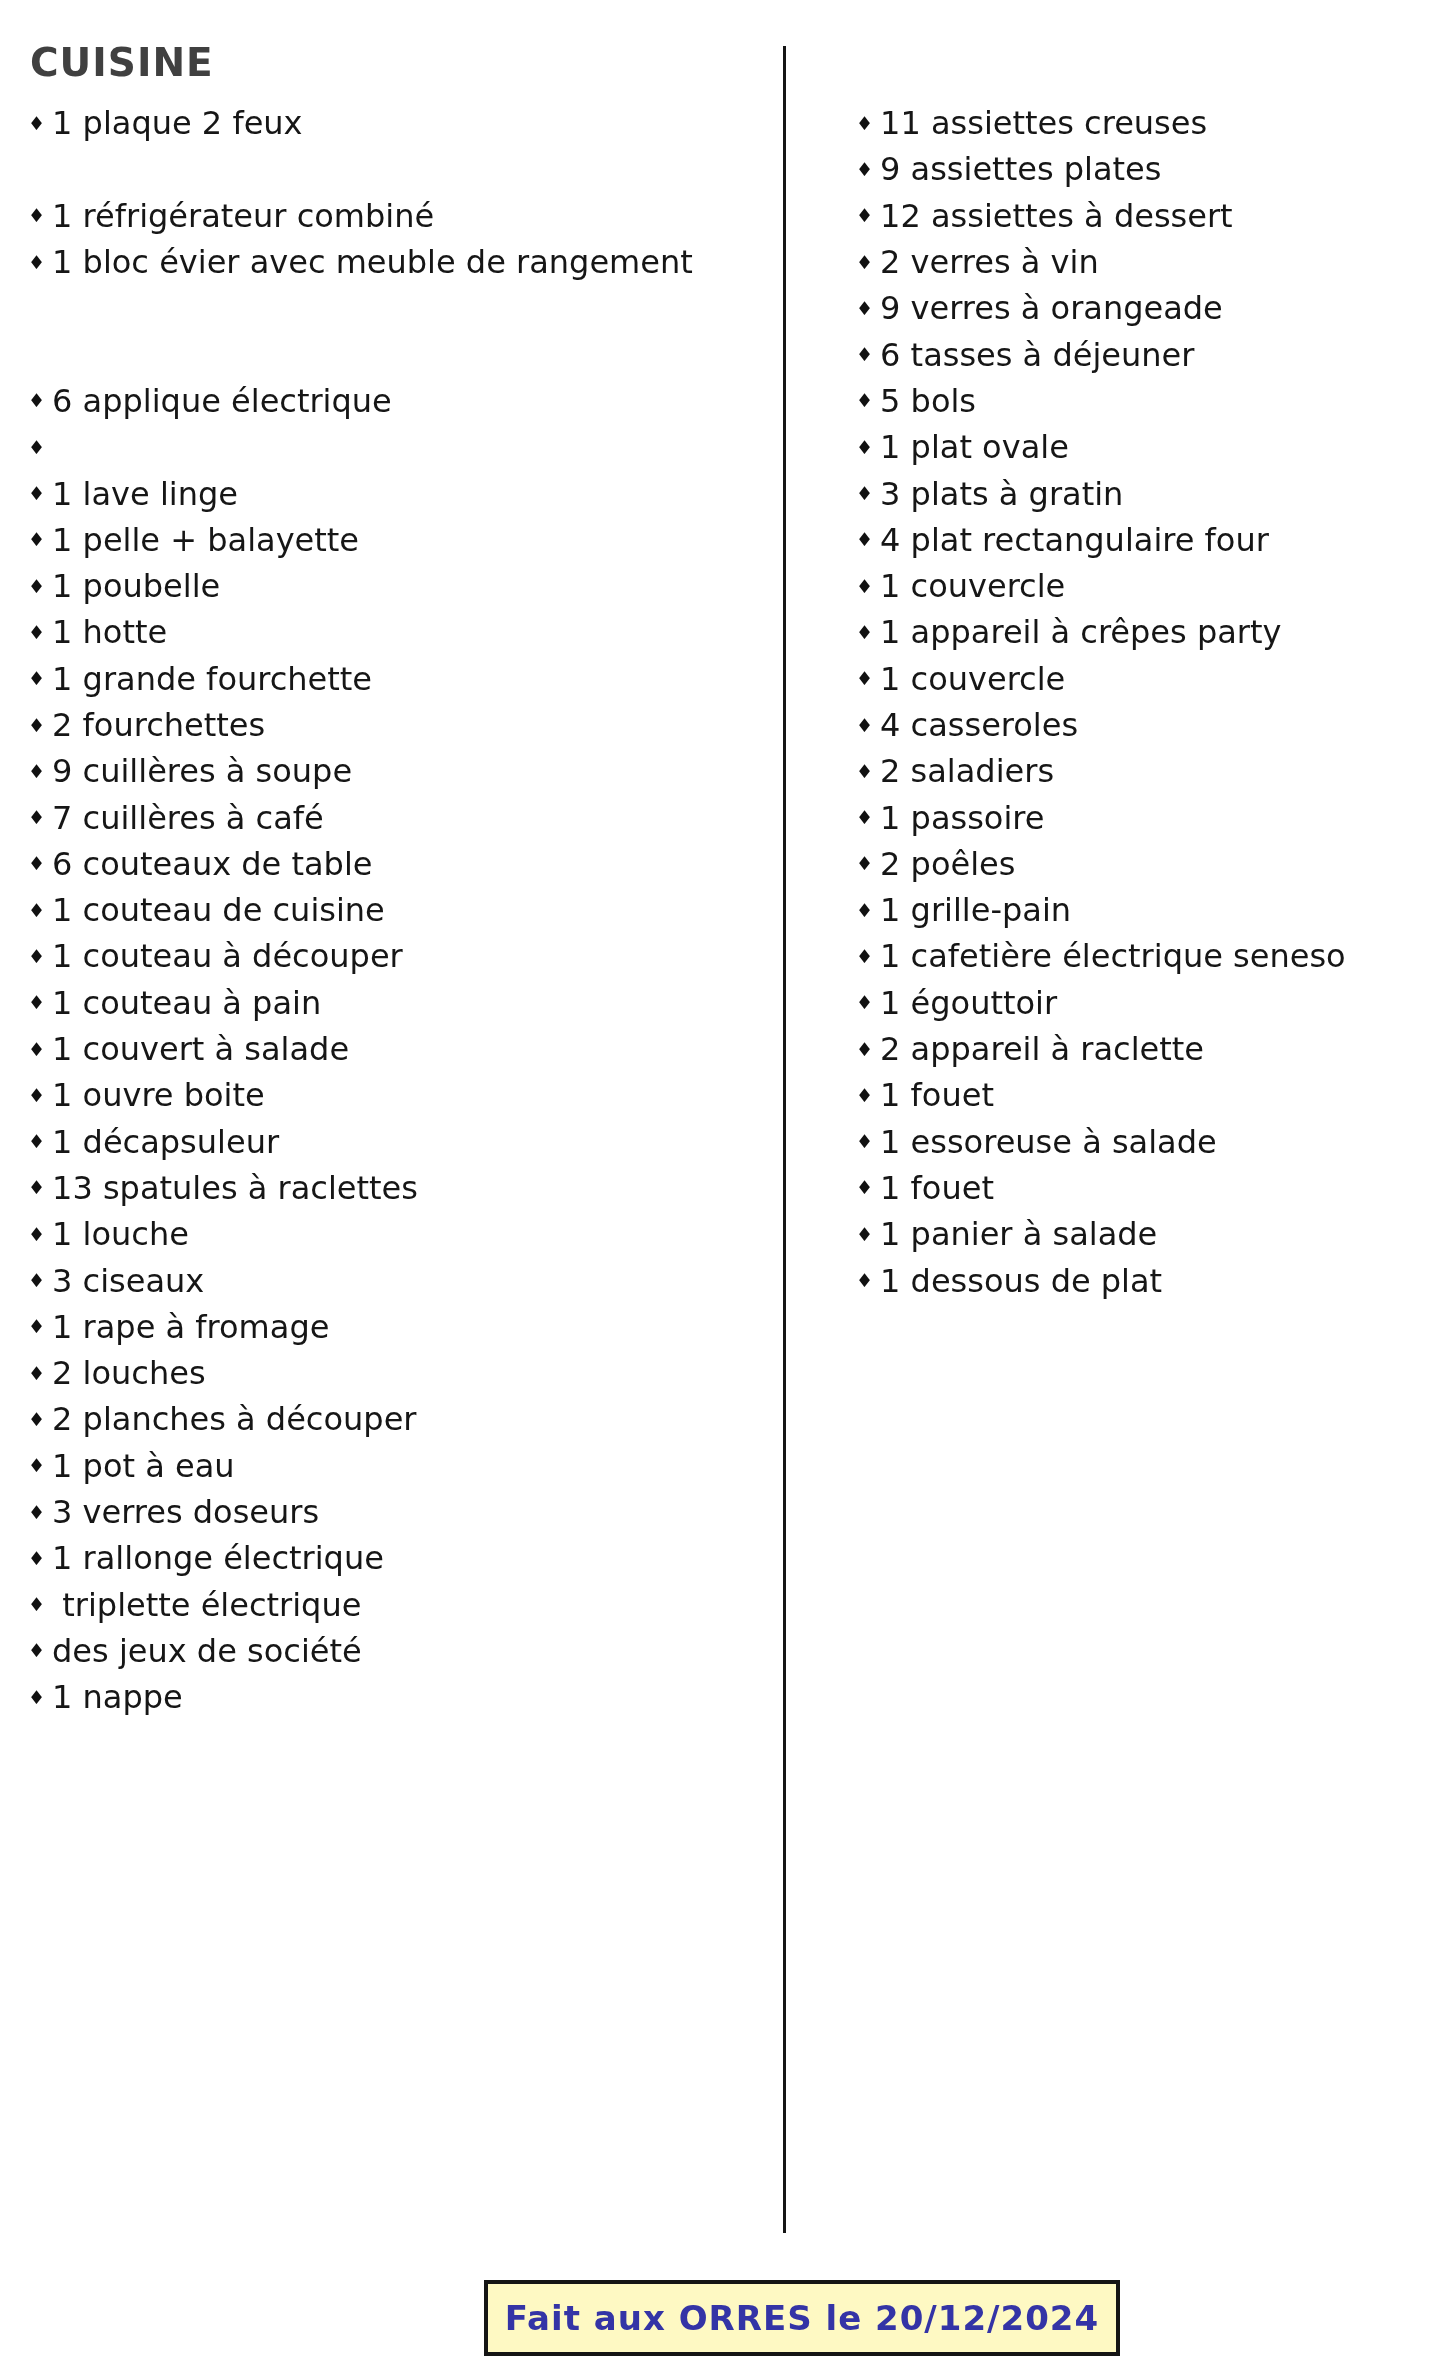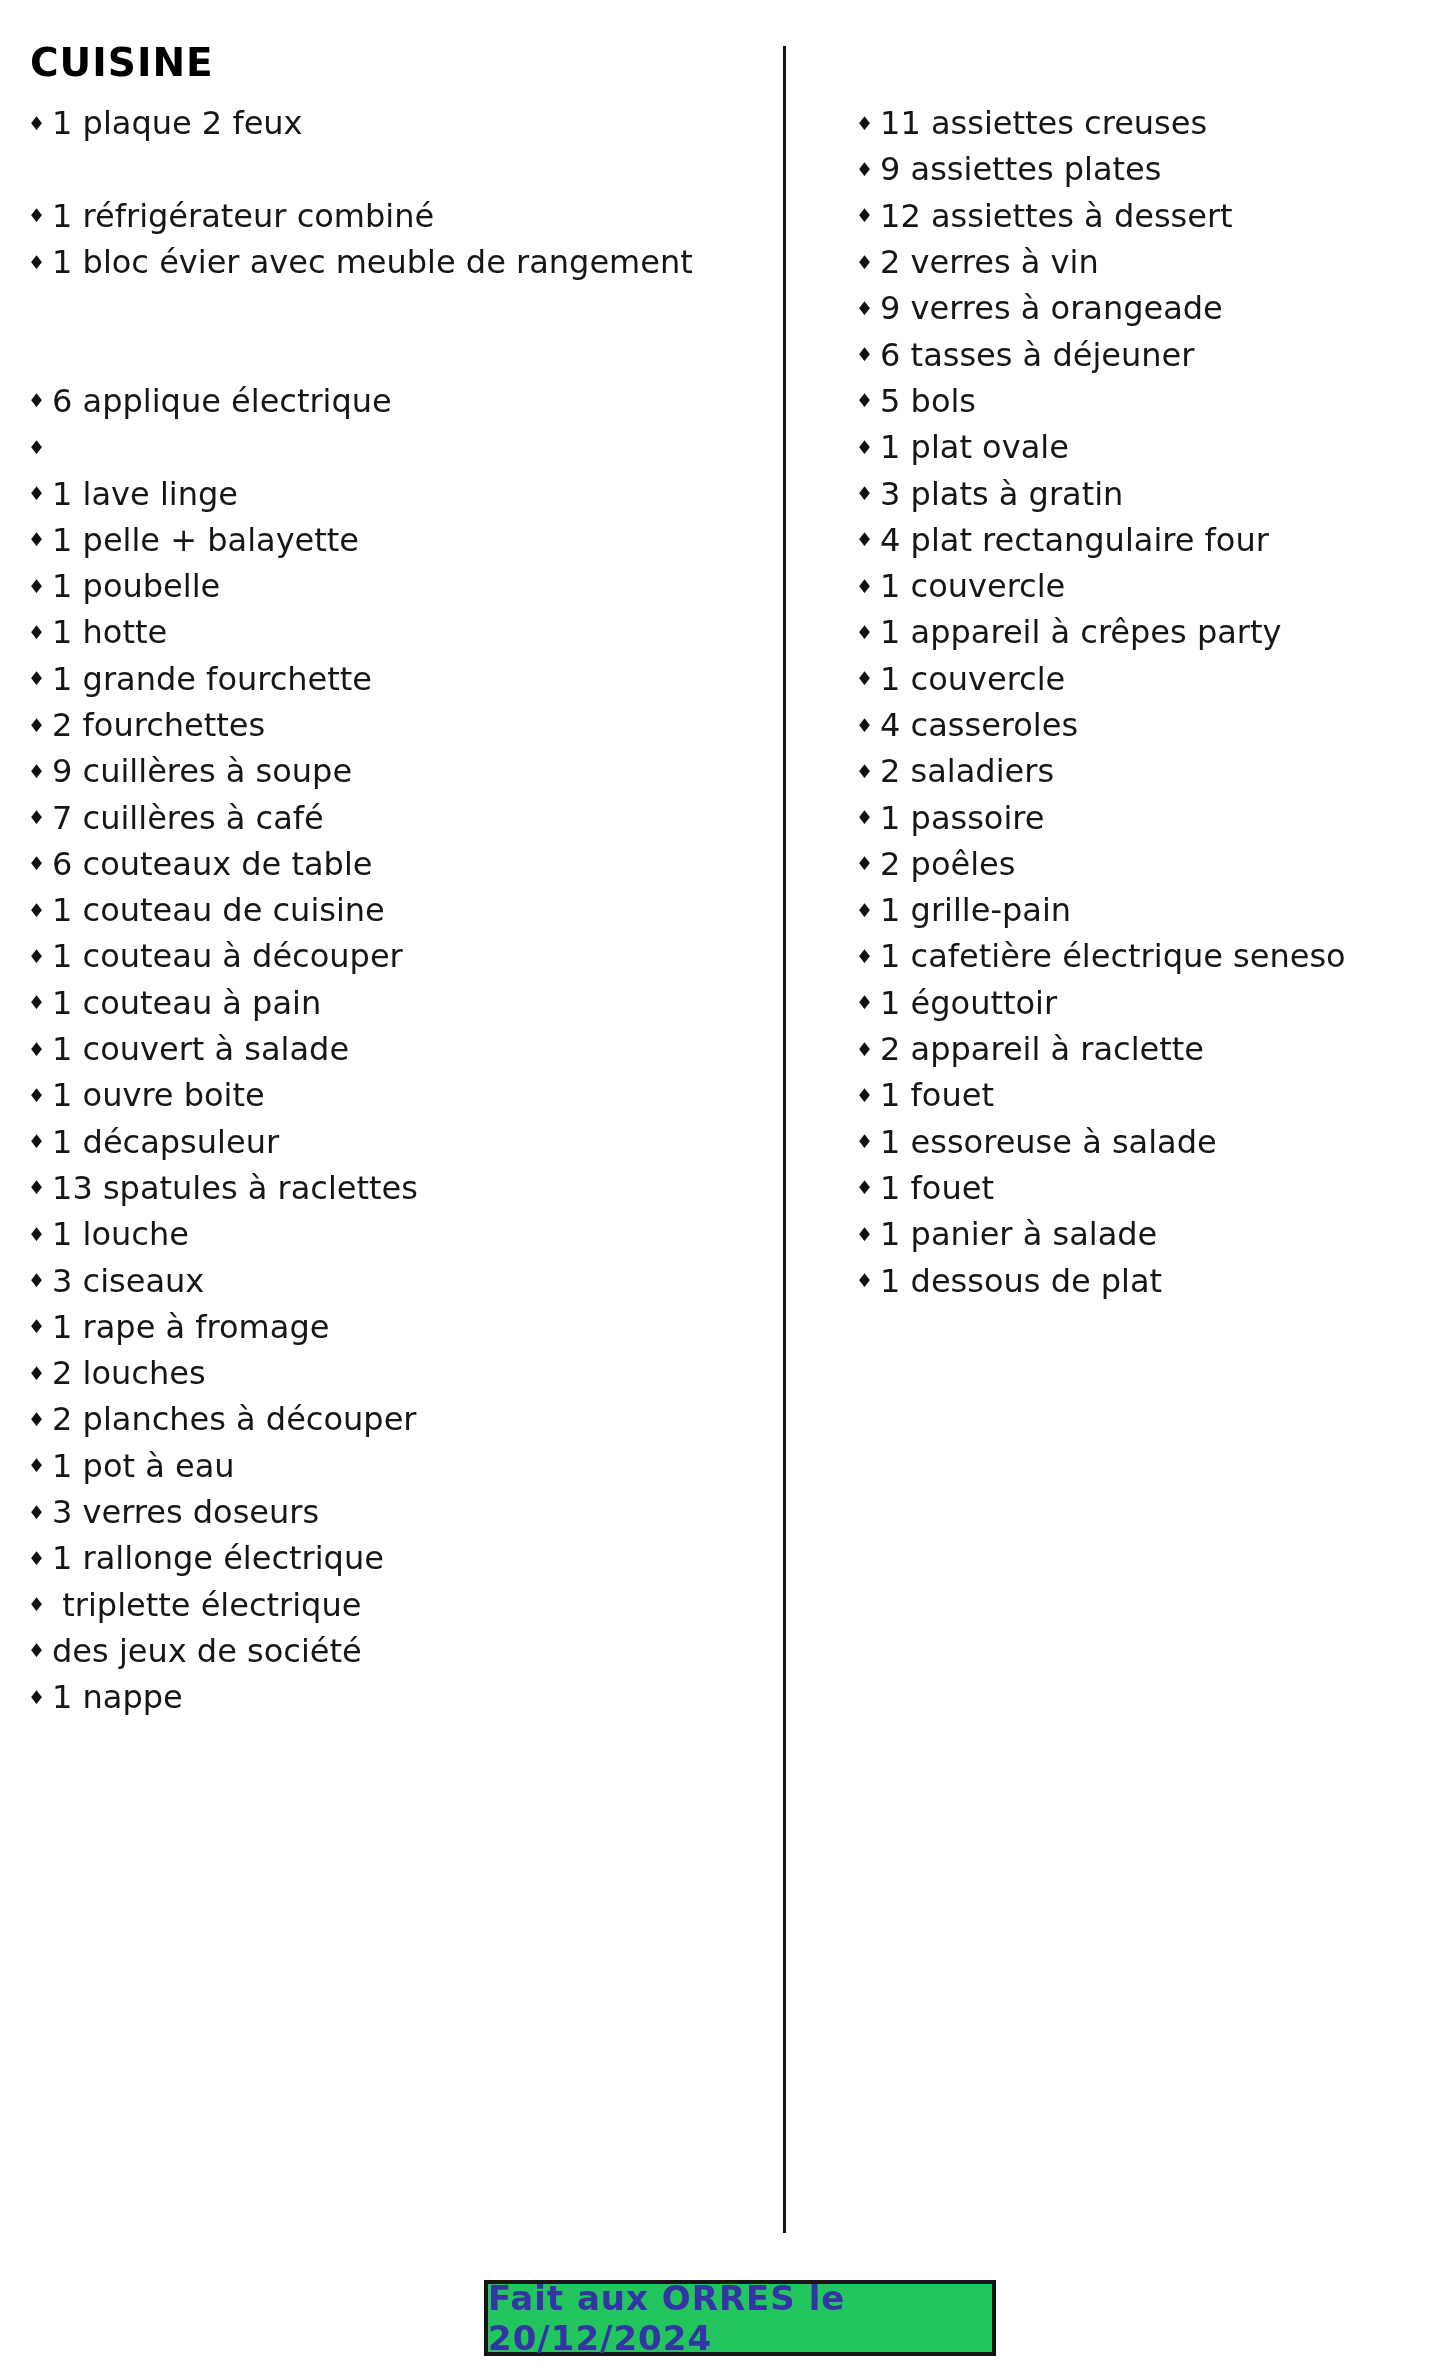--- a/index.html
+++ b/index.html
@@ -17,21 +17,21 @@
     overflow: hidden;
   }
   .title {
     position: absolute;
     left: 30px;
     top: 40px;
     margin: 0;
     font-size: 39px;
     font-weight: 700;
     letter-spacing: 1px;
-    color: #000000;
+    color: #404040;
   }
   .col {
     position: absolute;
     top: 100px;
   }
   .col-left  { left: 28px; }
   .col-right { left: 856px; }
   .item {
     display: flex;
     align-items: center;
@@ -52,25 +52,25 @@
     left: 783px;
     top: 46px;
     width: 3px;
     height: 2187px;
     background: #151515;
   }
   .footer-box {
     position: absolute;
     left: 484px;
     top: 2280px;
-    width: 512px;
+    width: 636px;
     height: 76px;
     box-sizing: border-box;
     border: 4px solid #151515;
-    background: #22c55e;
+    background: #fef9c3;
     display: flex;
     align-items: center;
     justify-content: center;
   }
   .footer-text {
     font-size: 34px;
     font-weight: 700;
     letter-spacing: 1px;
     color: #3434a6;
   }

